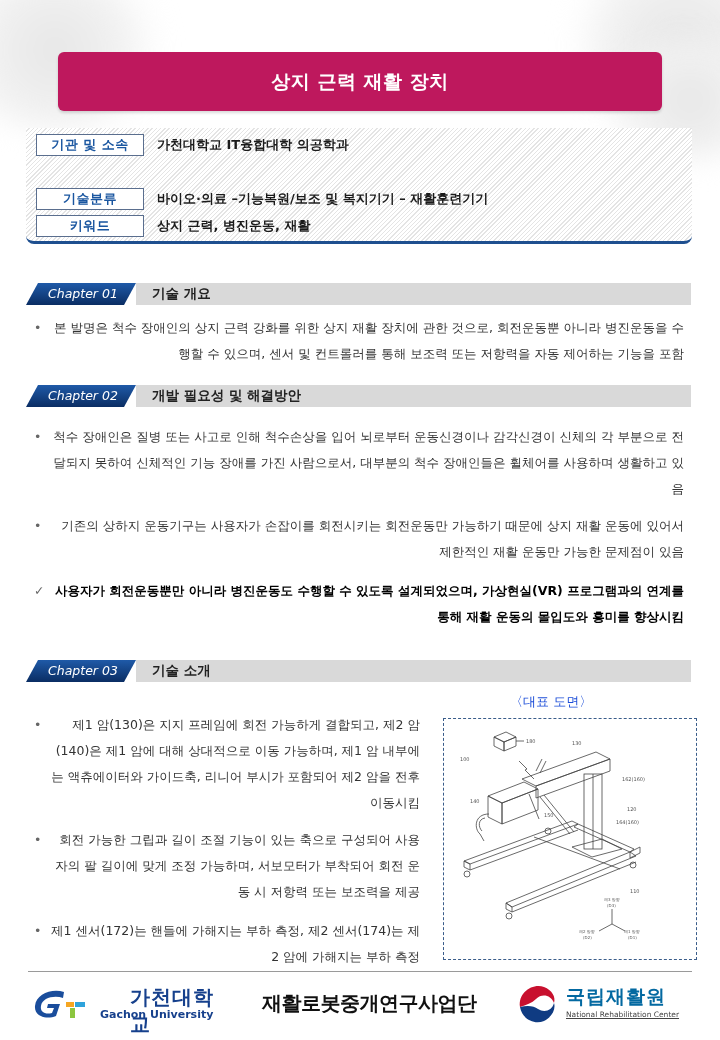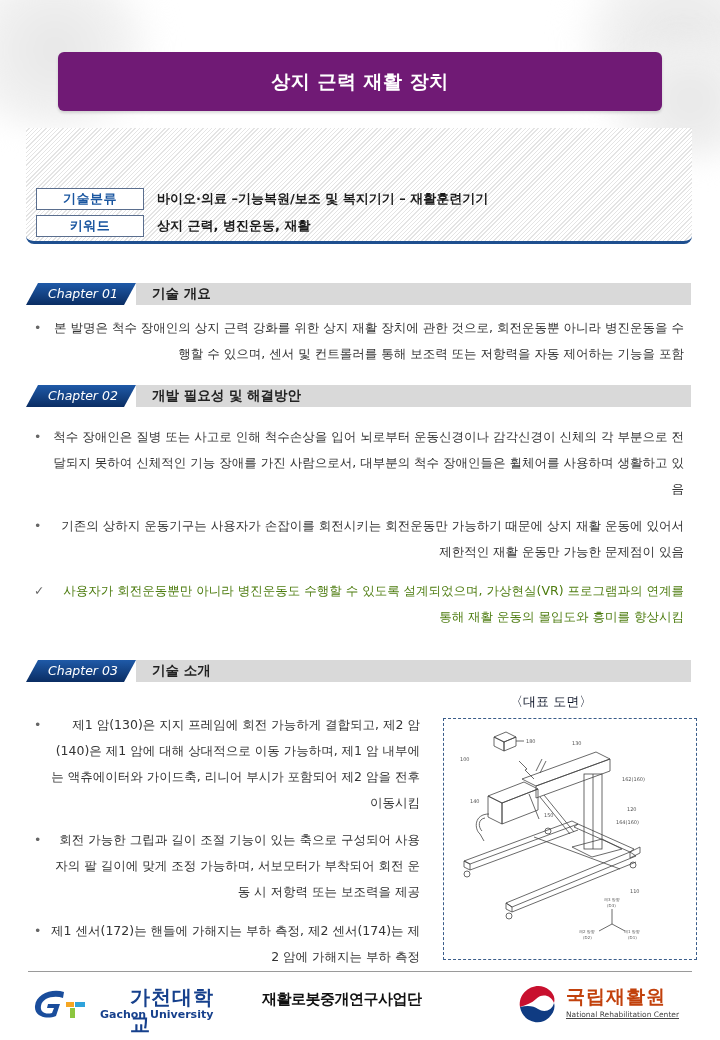--- a/index.html
+++ b/index.html
@@ -2,66 +2,70 @@
 <html><head>
 <meta charset="utf-8">
 <style>
   * { box-sizing: border-box; margin: 0; padding: 0; }
   html, body { width: 720px; height: 1040px; background: #ffffff; overflow: hidden; }
   body { font-family: "DejaVu Sans", "Liberation Sans", sans-serif; color: #222; position: relative; }
 
   .cloud { position: absolute; border-radius: 50%; filter: blur(14px); background: radial-gradient(circle, #e6e6e6 0%, #f2f2f2 50%, rgba(255,255,255,0) 75%); }
   .page-top { position: absolute; left: 0; top: 0; width: 720px; height: 125px; }
 
-  .title-bar { position: absolute; left: 58px; top: 52px; width: 604px; height: 59px; background: #701a75; border-radius: 6px; display: flex; align-items: center; justify-content: center; box-shadow: 0 2px 3px rgba(0,0,0,0.15); }
+  .title-bar { position: absolute; left: 58px; top: 52px; width: 604px; height: 59px; background: #be185d; border-radius: 6px; display: flex; align-items: center; justify-content: center; box-shadow: 0 2px 3px rgba(0,0,0,0.15); }
   .title-bar span { color: #ffffff; font-size: 19px; font-weight: bold; letter-spacing: 0.5px; }
 
   .info-box { position: absolute; left: 26px; top: 128px; width: 666px; height: 116px; border-radius: 0 0 8px 8px; border-bottom: 3px solid #1e4f8f;
     background: repeating-linear-gradient(135deg, #ffffff 0px, #ffffff 2px, #e4e4e4 2px, #e4e4e4 3px); }
   .info-row { position: absolute; left: 10px; height: 23px; display: flex; align-items: center; }
   .info-label { width: 108px; height: 22px; background: #fff; border: 1.5px solid #5a6e8e; color: #1a56a0; font-size: 13px; font-weight: bold; display: flex; align-items: center; justify-content: center; letter-spacing: 0.5px; }
   .info-value { margin-left: 13px; font-size: 13px; font-weight: bold; color: #1b1b1b; }
 
   .chapter { position: absolute; left: 26px; width: 665px; height: 34px; }
   .chapter .bar { position: absolute; left: 110px; top: 0; right: 0; height: 22px; background: #d9d9d9; }
   .chapter .badge { position: absolute; left: 0; top: 0; width: 110px; height: 22px; }
   .chapter .badge-text { position: absolute; left: 22px; top: 3px; color: #ffffff; font-size: 12.5px; font-style: italic; }
   .chapter .heading { position: absolute; left: 126px; top: 2px; font-size: 13.5px; font-weight: bold; color: #222; }
 
   .para { position: absolute; left: 34px; font-size: 12.5px; color: #333; line-height: 26px; }
   .para .bullet { position: absolute; left: 0; top: 0; width: 12px; color: #666; }
   .para .ptext { display: block; padding-left: 17px; text-align: right; }
-  .para.strong .ptext { font-weight: normal; color: #4d7c0f; }
-
-  .figure-caption { position: absolute; left: 510px; top: 693px; font-size: 13px; color: #0f172a; text-align: right; }
+  .para.strong .ptext { font-weight: bold; color: #000000; }
+
+  .figure-caption { position: absolute; left: 510px; top: 693px; font-size: 13px; color: #1d4ed8; text-align: right; }
   .figure-box { position: absolute; left: 443px; top: 718px; width: 254px; height: 242px; border: 1px dashed #3a5c8a; background: #fff; }
 
   .footer-line { position: absolute; left: 28px; top: 971px; width: 664px; height: 1px; background: #9a9a9a; }
   .logo-gachon { position: absolute; left: 30px; top: 984px; width: 190px; height: 40px; }
   .gachon-kr { position: absolute; left: 68px; top: 0px; font-size: 20px; font-weight: bold; color: #16408c; letter-spacing: 1px; margin-left: 32px; }
   .gachon-en { position: absolute; left: 70px; top: 24px; font-size: 11px; font-weight: bold; color: #16408c; }
-  .center-text { position: absolute; left: 262px; top: 990px; font-size: 15px; font-weight: bold; color: #111; letter-spacing: -0.5px; }
+  .center-text { position: absolute; left: 262px; top: 990px; font-size: 20px; font-weight: bold; color: #111; letter-spacing: -0.5px; }
   .logo-nrc { position: absolute; left: 514px; top: 981px; width: 190px; height: 46px; }
-  .nrc-kr { position: absolute; left: 52px; top: 3px; font-size: 19px; font-weight: bold; color: #c2410c; letter-spacing: 1px; }
+  .nrc-kr { position: absolute; left: 52px; top: 3px; font-size: 19px; font-weight: bold; color: #0369a1; letter-spacing: 1px; }
   .nrc-en { position: absolute; left: 52px; top: 29px; font-size: 7.5px; color: #444; text-decoration: underline; }
 </style>
 </head>
 <body>
 
 <div class="page-top">
   <div class="cloud" style="left:-60px;top:-30px;width:230px;height:160px;"></div>
   <div class="cloud" style="left:560px;top:-40px;width:240px;height:170px;"></div>
   <div class="cloud" style="left:600px;top:40px;width:180px;height:120px;"></div>
 </div>
 
 <div class="title-bar">
   <span>상지 근력 재활 장치</span>
 </div>
 
 <div class="info-box">
+  <div class="info-row" style="top:5px;">
+    <div class="info-label">기관 및 소속</div>
+    <div class="info-value">가천대학교 IT융합대학 의공학과</div>
+  </div>
   <div class="info-row" style="top:86px;">
     <div class="info-label">키워드</div>
     <div class="info-value">상지 근력, 병진운동, 재활</div>
   </div>
   <div class="info-row" style="top:59px;">
     <div class="info-label">기술분류</div>
     <div class="info-value">바이오·의료 –기능복원/보조 및 복지기기 – 재활훈련기기</div>
   </div>
 </div>
 

